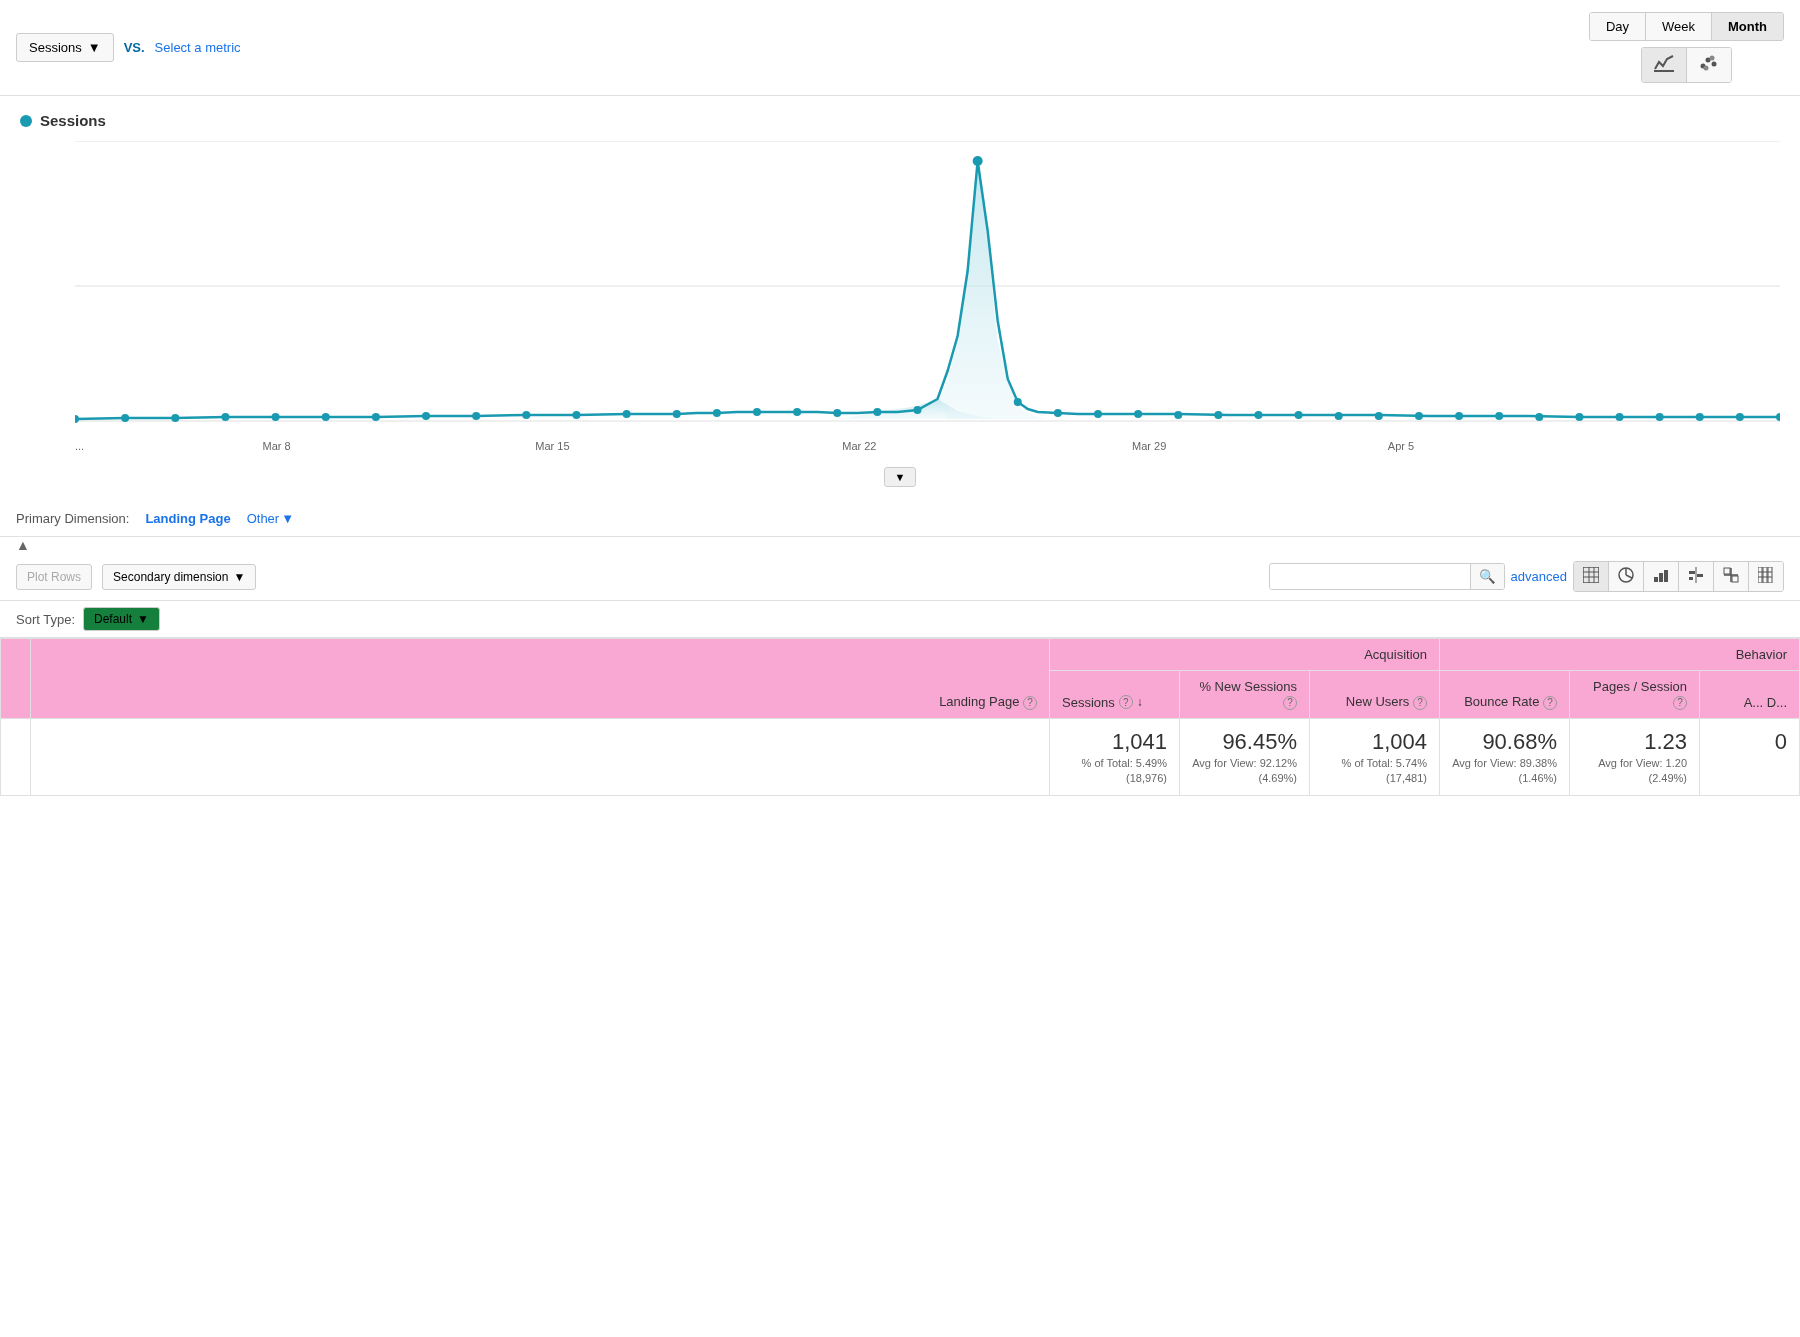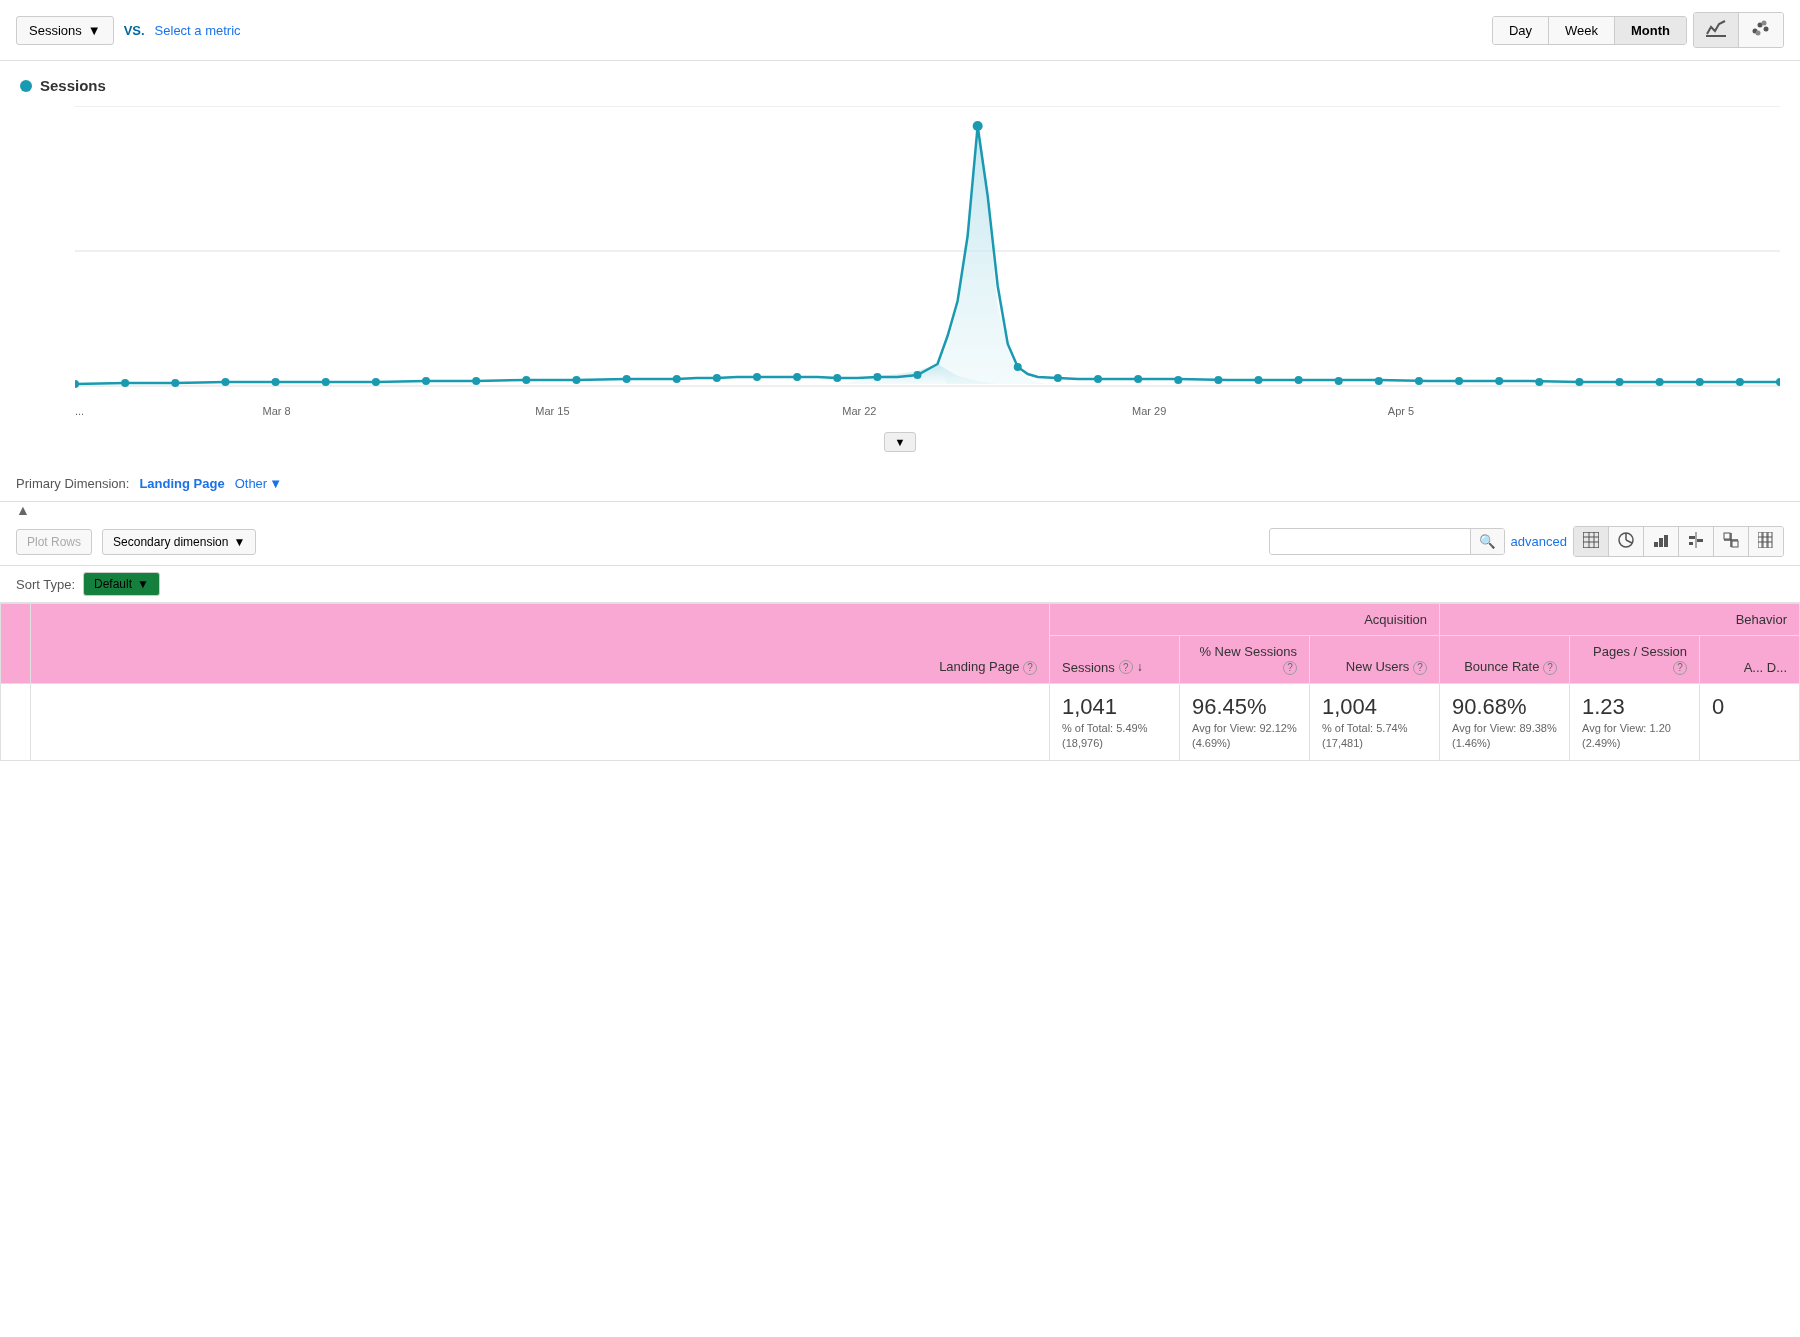--- a/index.html
+++ b/index.html
@@ -7,21 +7,21 @@
 
     
     .top-toolbar {
       display: flex;
       align-items: center;
       justify-content: space-between;
       padding: 12px 16px;
       border-bottom: 1px solid #e0e0e0;
     }
     .toolbar-left { display: flex; align-items: center; gap: 10px; }
-    .toolbar-right { display: flex; align-items: center; gap: 6px; }
+    .toolbar-right { display: flex; align-items: center; gap: 6px; flex-direction: column; }
 
     .btn-dropdown {
       display: flex; align-items: center; gap: 6px;
       padding: 6px 12px;
       border: 1px solid #ccc;
       background: #f8f8f8;
       border-radius: 3px;
       cursor: pointer;
       font-size: 13px;
     }
@@ -118,21 +118,21 @@
       font-size: 11px;
       color: #666;
       position: absolute;
     }
 
     
     .dim-toolbar {
       padding: 10px 16px;
       display: flex;
       align-items: center;
-      gap: 10px;
+      gap: 16px;
       border-bottom: 1px solid #e0e0e0;
       margin-top: 8px;
     }
     .dim-label { color: #555; font-size: 13px; }
     .dim-value { color: #1a73e8; font-size: 13px; font-weight: bold; cursor: pointer; }
     .dim-other {
       color: #1a73e8; font-size: 13px; cursor: pointer;
       display: flex; align-items: center; gap: 2px;
     }
 
@@ -237,20 +237,21 @@
       border: 1px solid #e0e0e0;
       padding: 8px 12px;
       text-align: right;
       font-weight: normal;
       color: #333;
       vertical-align: bottom;
     }
     .data-table td {
       border: 1px solid #e0e0e0;
       padding: 10px 12px;
+      text-align: right;
       vertical-align: top;
     }
     .data-table td.row-label { text-align: left; }
 
     .header-group-acq {
       background: #e8f4f8;
       text-align: center;
       border-bottom: none;
       font-weight: bold;
       color: #333;

